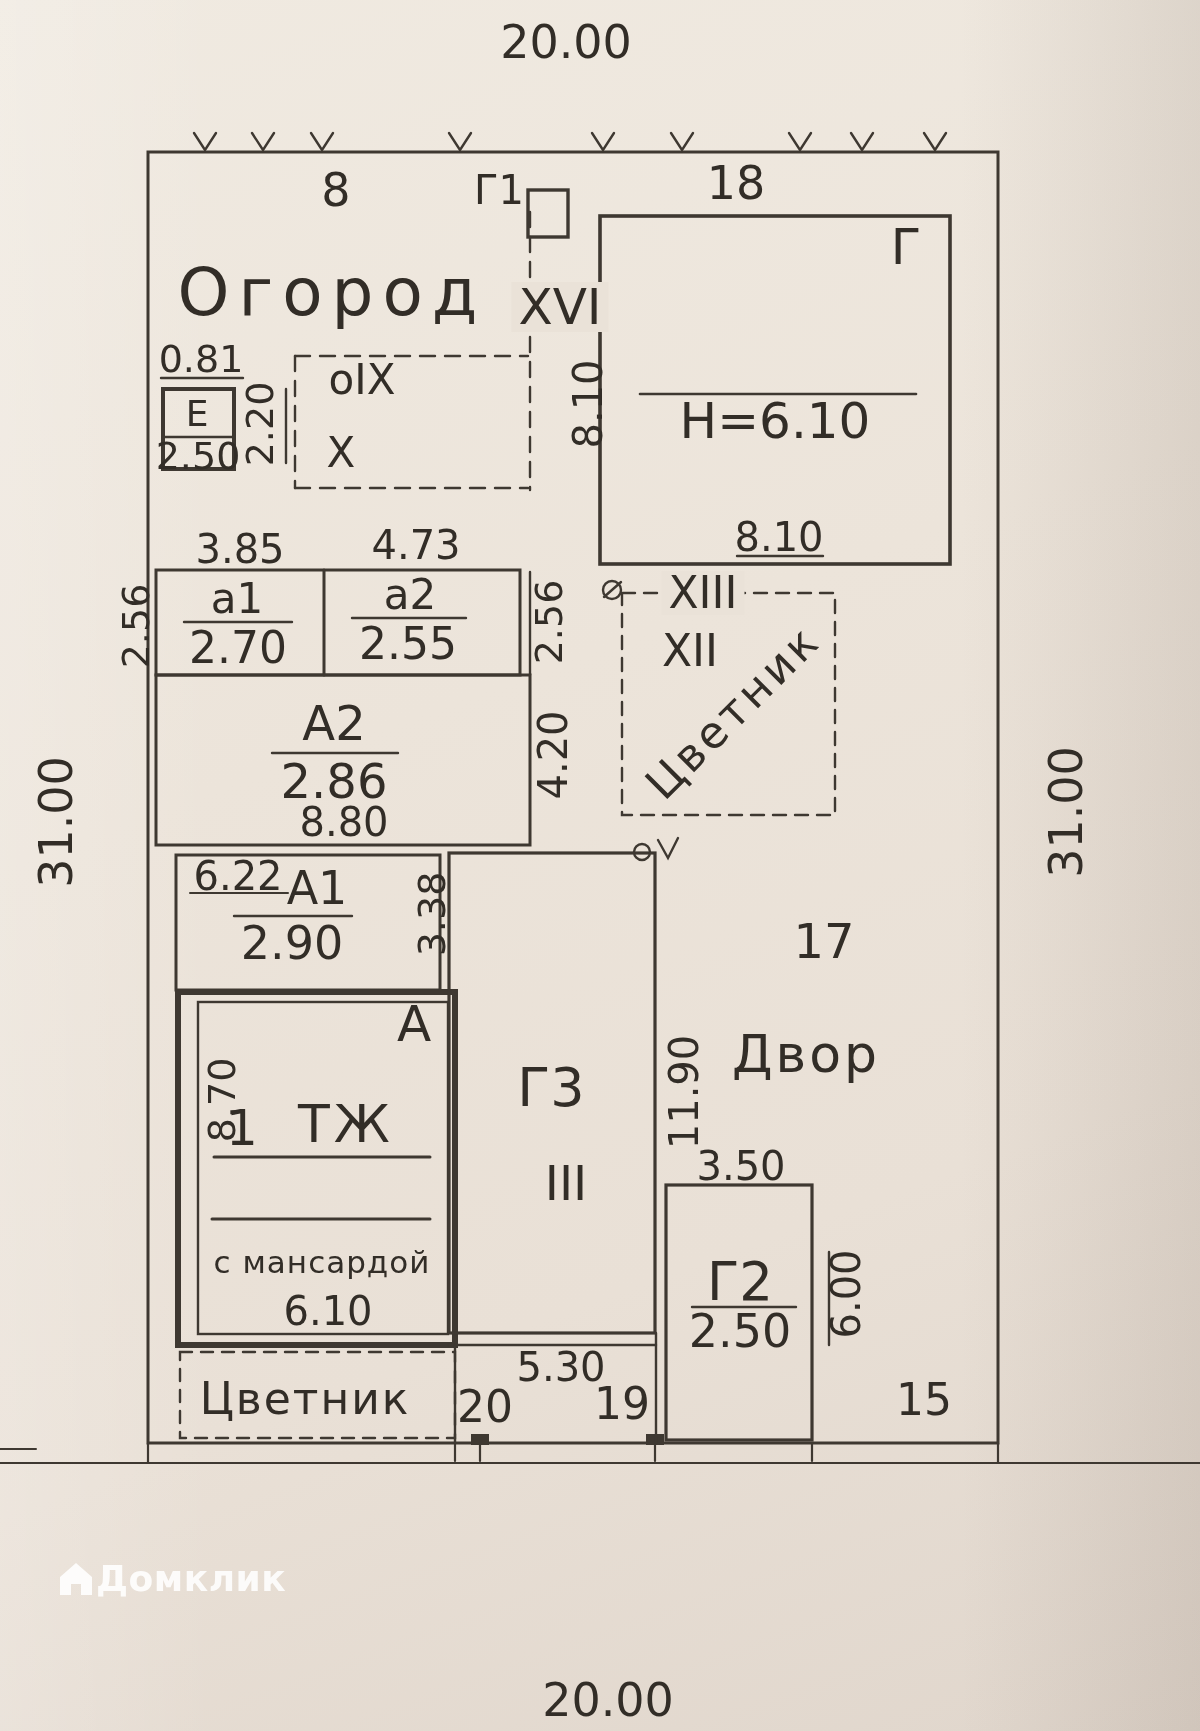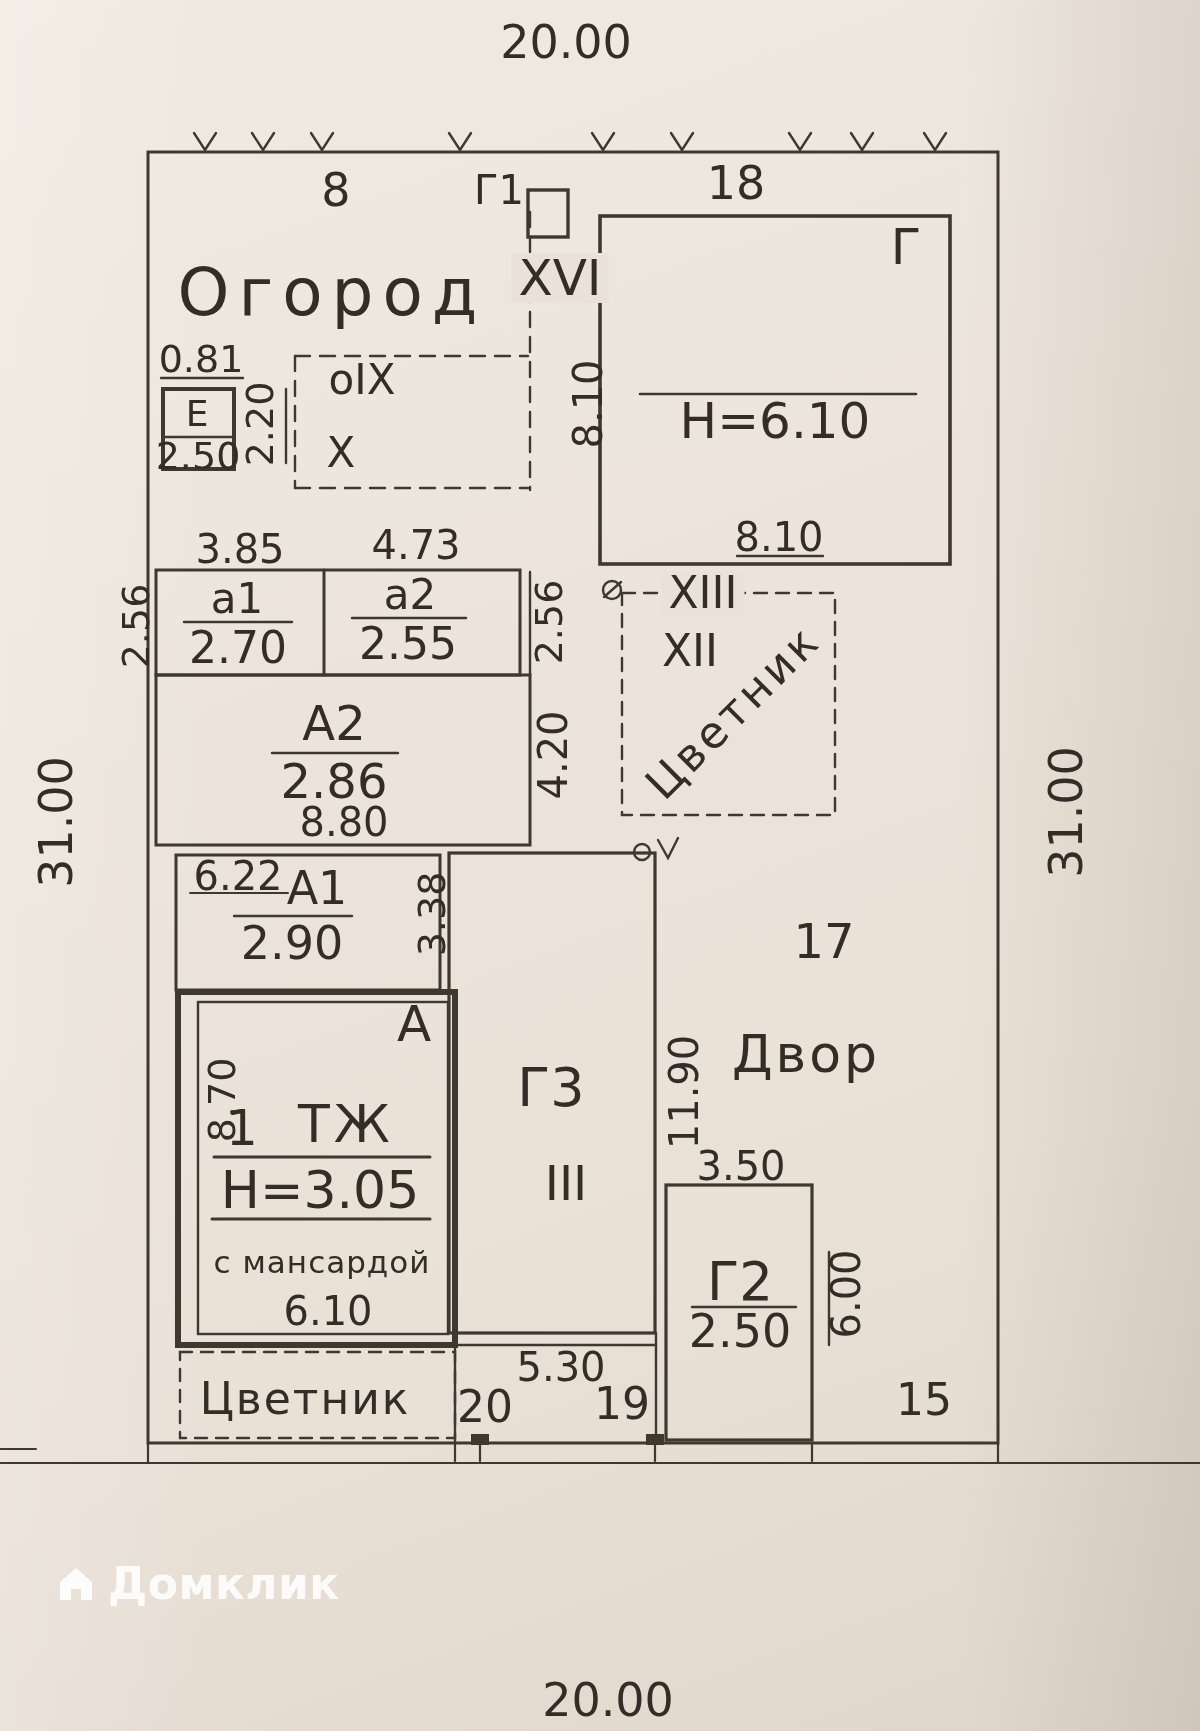--- a/index.html
+++ b/index.html
@@ -14,22 +14,22 @@
   svg.linework { position:absolute; left:0; top:0; }
   .t {
     position:absolute; transform:translate(-50%,-50%);
     white-space:nowrap; color:#322d27; line-height:1;
   }
   .v   { transform:translate(-50%,-50%) rotate(-90deg); }
   .diag{ transform:translate(-50%,-50%) rotate(-45deg); }
   .bgpaper { background:#eae2d8; padding:0 7px; }
   .wm {
     position:absolute; left:56px; top:1558px;
-    display:flex; align-items:center; gap:12px;
-    color:rgba(255,255,255,0.88); font-weight:bold; font-size:44px;
+    display:flex; align-items:center; 
+    color:rgba(255,255,255,0.88); font-weight:bold; font-size:36px;
     letter-spacing:0.5px;
   }
 </style>
 </head>
 <body>
 
 <div class="page">
 
   <svg class="linework" width="1200" height="1731" viewBox="0 0 1200 1731">
     <g stroke="#3e3831" fill="none" stroke-linecap="round">
@@ -137,21 +137,21 @@
   <span class="t" style="left:566px;top:42px;font-size:46px">20.00</span>
   <span class="t" style="left:608px;top:1700px;font-size:46px">20.00</span>
   <span class="t v" style="left:56px;top:822px;font-size:46px">31.00</span>
   <span class="t v" style="left:1066px;top:812px;font-size:46px">31.00</span>
 
   <span class="t" style="left:336px;top:190px;font-size:46px">8</span>
   <span class="t" style="left:499px;top:190px;font-size:40px">Г1</span>
   <span class="t" style="left:736px;top:183px;font-size:46px">18</span>
 
   <span class="t" style="left:332px;top:293px;font-size:66px;letter-spacing:9px">Огород</span>
-  <span class="t bgpaper" style="left:560px;top:278px;font-size:50px">XVI</span>
+  <span class="t bgpaper" style="left:560px;top:307px;font-size:50px">XVI</span>
   <span class="t" style="left:362px;top:380px;font-size:42px">оIX</span>
   <span class="t" style="left:341px;top:453px;font-size:42px">X</span>
 
   <span class="t" style="left:201px;top:359px;font-size:38px">0.81</span>
   <span class="t" style="left:197px;top:414px;font-size:36px">Е</span>
   <span class="t" style="left:198px;top:456px;font-size:38px">2.50</span>
   <span class="t v" style="left:260px;top:424px;font-size:38px">2.20</span>
 
   <span class="t" style="left:906px;top:247px;font-size:50px">Г</span>
   <span class="t" style="left:775px;top:421px;font-size:50px">Н=6.10</span>
@@ -177,21 +177,20 @@
   <span class="t v" style="left:553px;top:755px;font-size:40px">4.20</span>
 
   <span class="t" style="left:238px;top:876px;font-size:40px">6.22</span>
   <span class="t" style="left:317px;top:888px;font-size:46px">А1</span>
   <span class="t" style="left:292px;top:943px;font-size:46px">2.90</span>
   <span class="t v" style="left:432px;top:914px;font-size:38px">3.38</span>
 
   <span class="t" style="left:414px;top:1024px;font-size:50px">А</span>
   <span class="t" style="left:242px;top:1128px;font-size:50px">1</span>
   <span class="t" style="left:346px;top:1124px;font-size:52px;letter-spacing:4px">ТЖ</span>
-  <span class="t" style="left:320px;top:1190px;font-size:52px">Н=3.05</span>
   <span class="t" style="left:322px;top:1262px;font-size:31px;letter-spacing:1px">с мансардой</span>
   <span class="t v" style="left:222px;top:1100px;font-size:38px">8.70</span>
   <span class="t" style="left:328px;top:1311px;font-size:40px">6.10</span>
 
   <span class="t" style="left:551px;top:1088px;font-size:54px">Г3</span>
   <span class="t" style="left:566px;top:1183px;font-size:48px">III</span>
   <span class="t v" style="left:684px;top:1092px;font-size:40px">11.90</span>
   <span class="t" style="left:561px;top:1367px;font-size:40px">5.30</span>
 
   <span class="t" style="left:824px;top:941px;font-size:48px">17</span>

